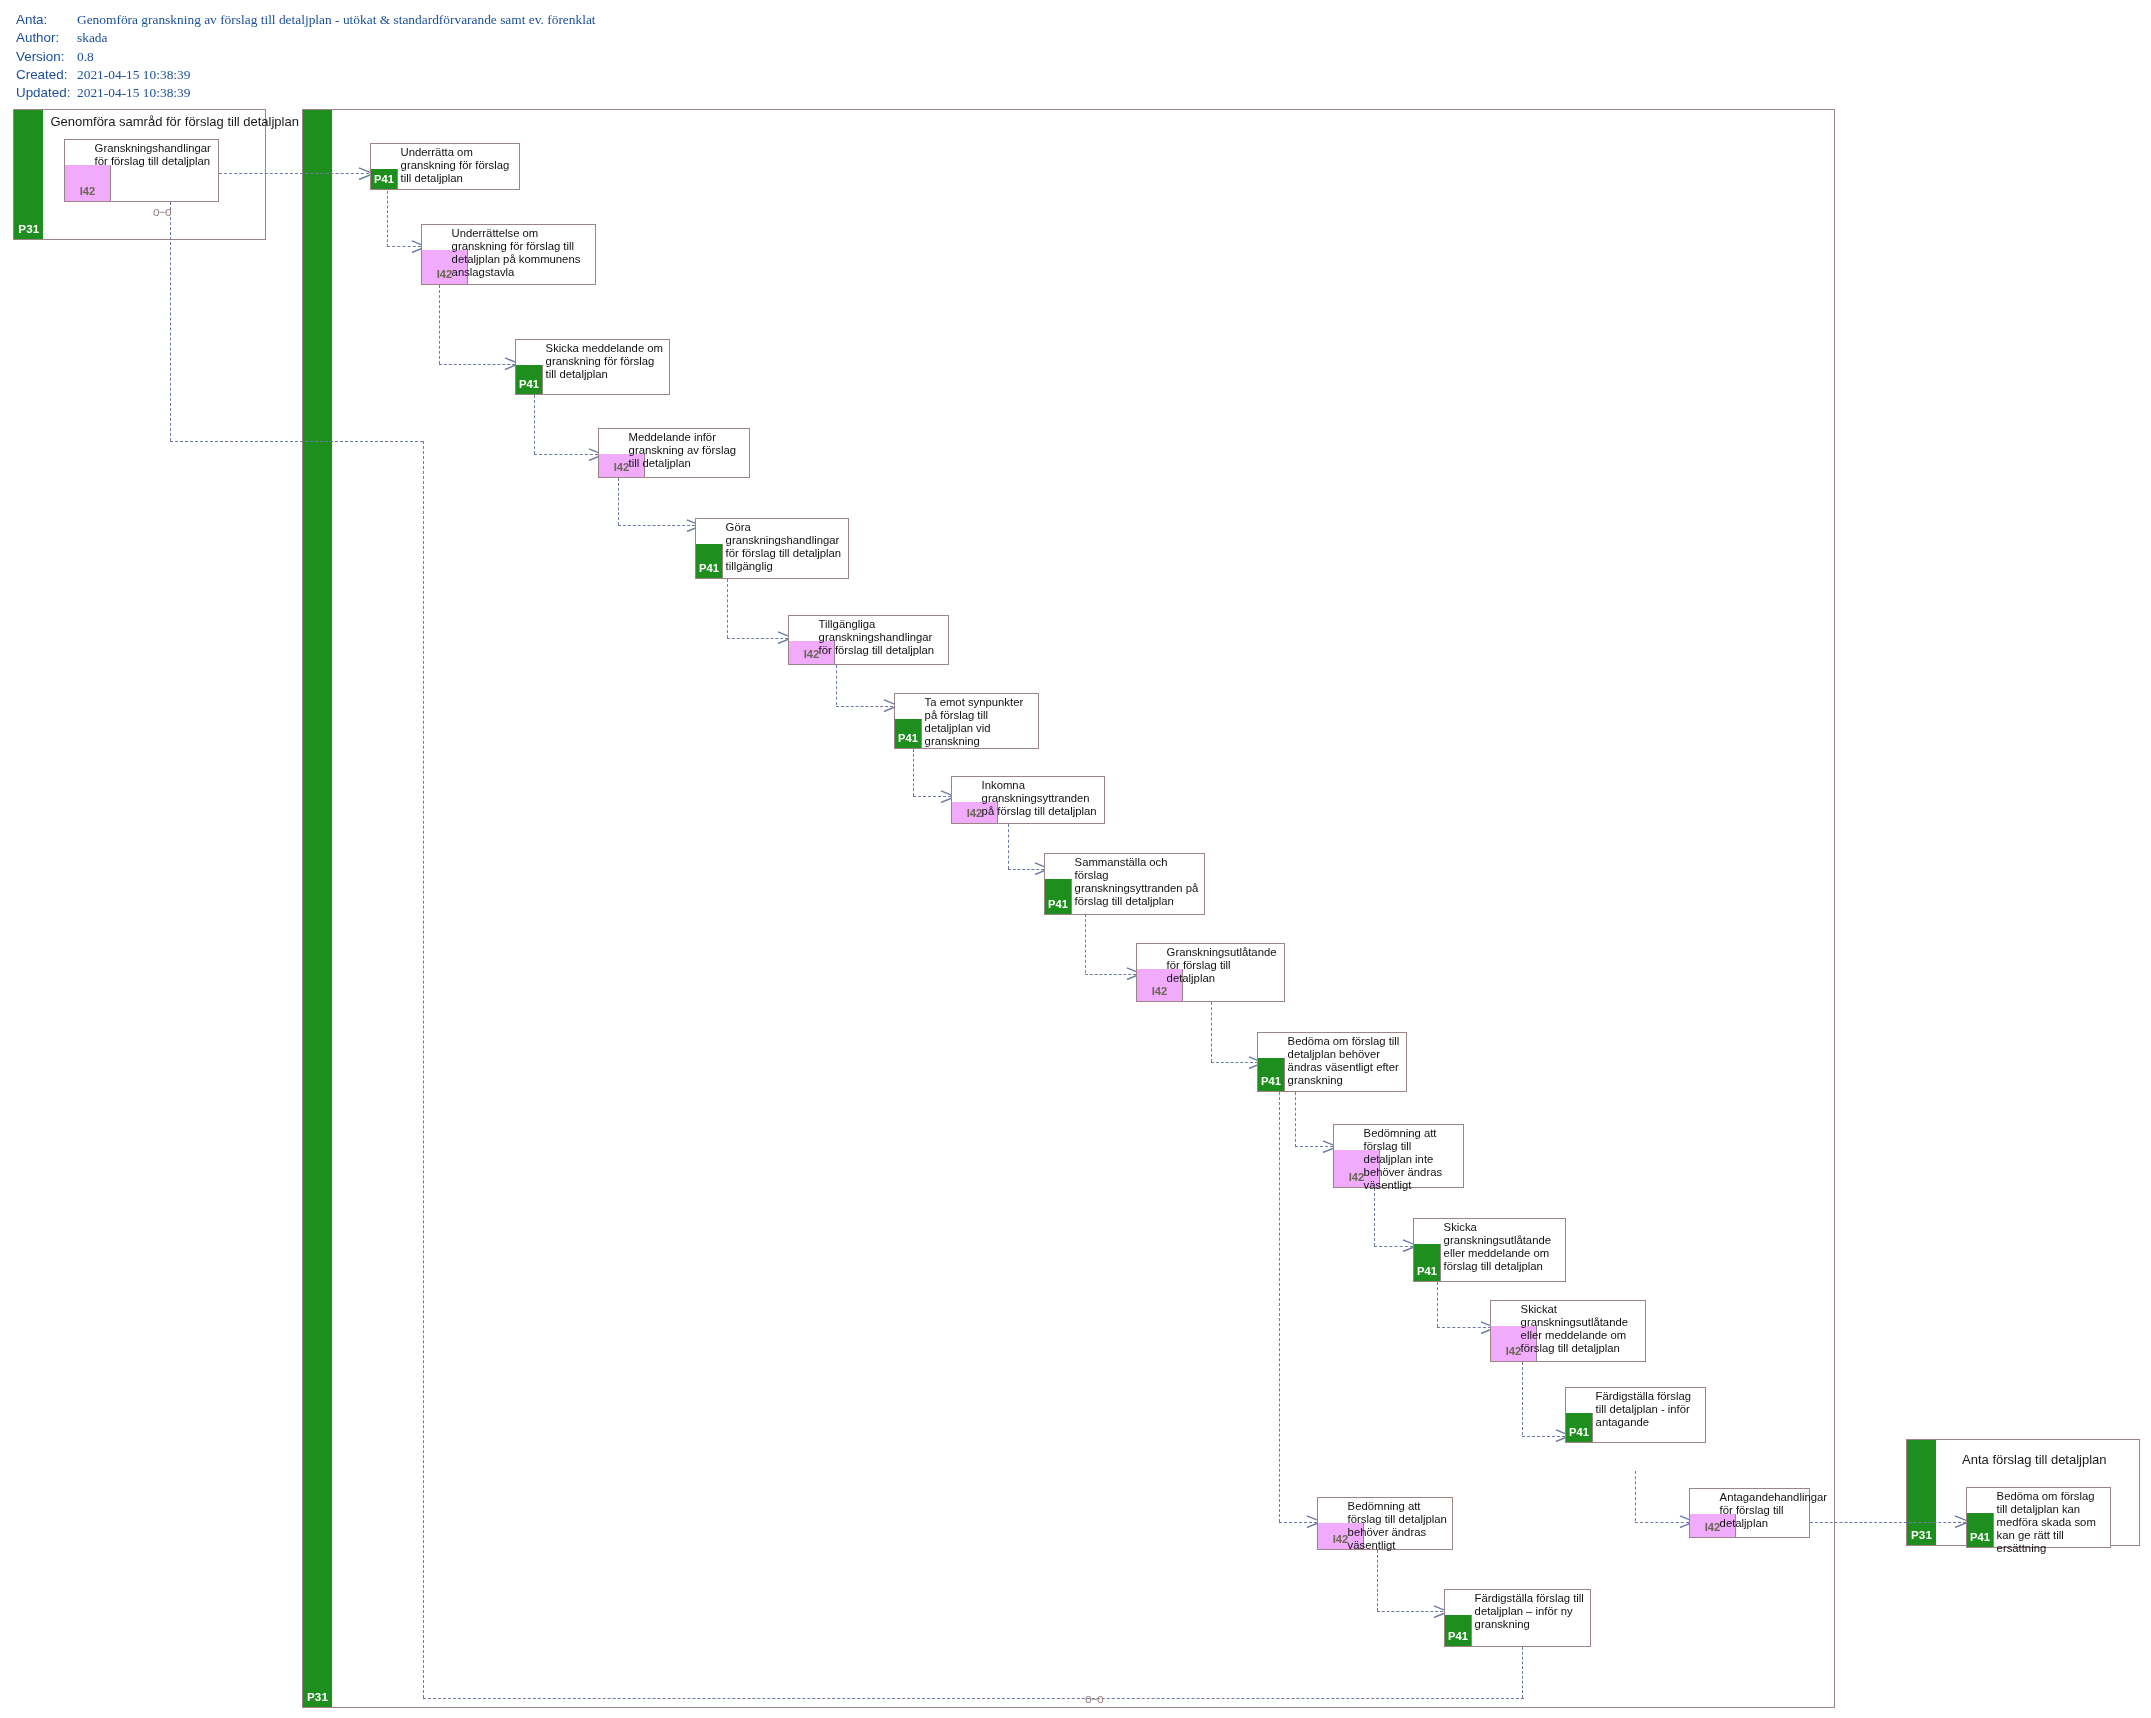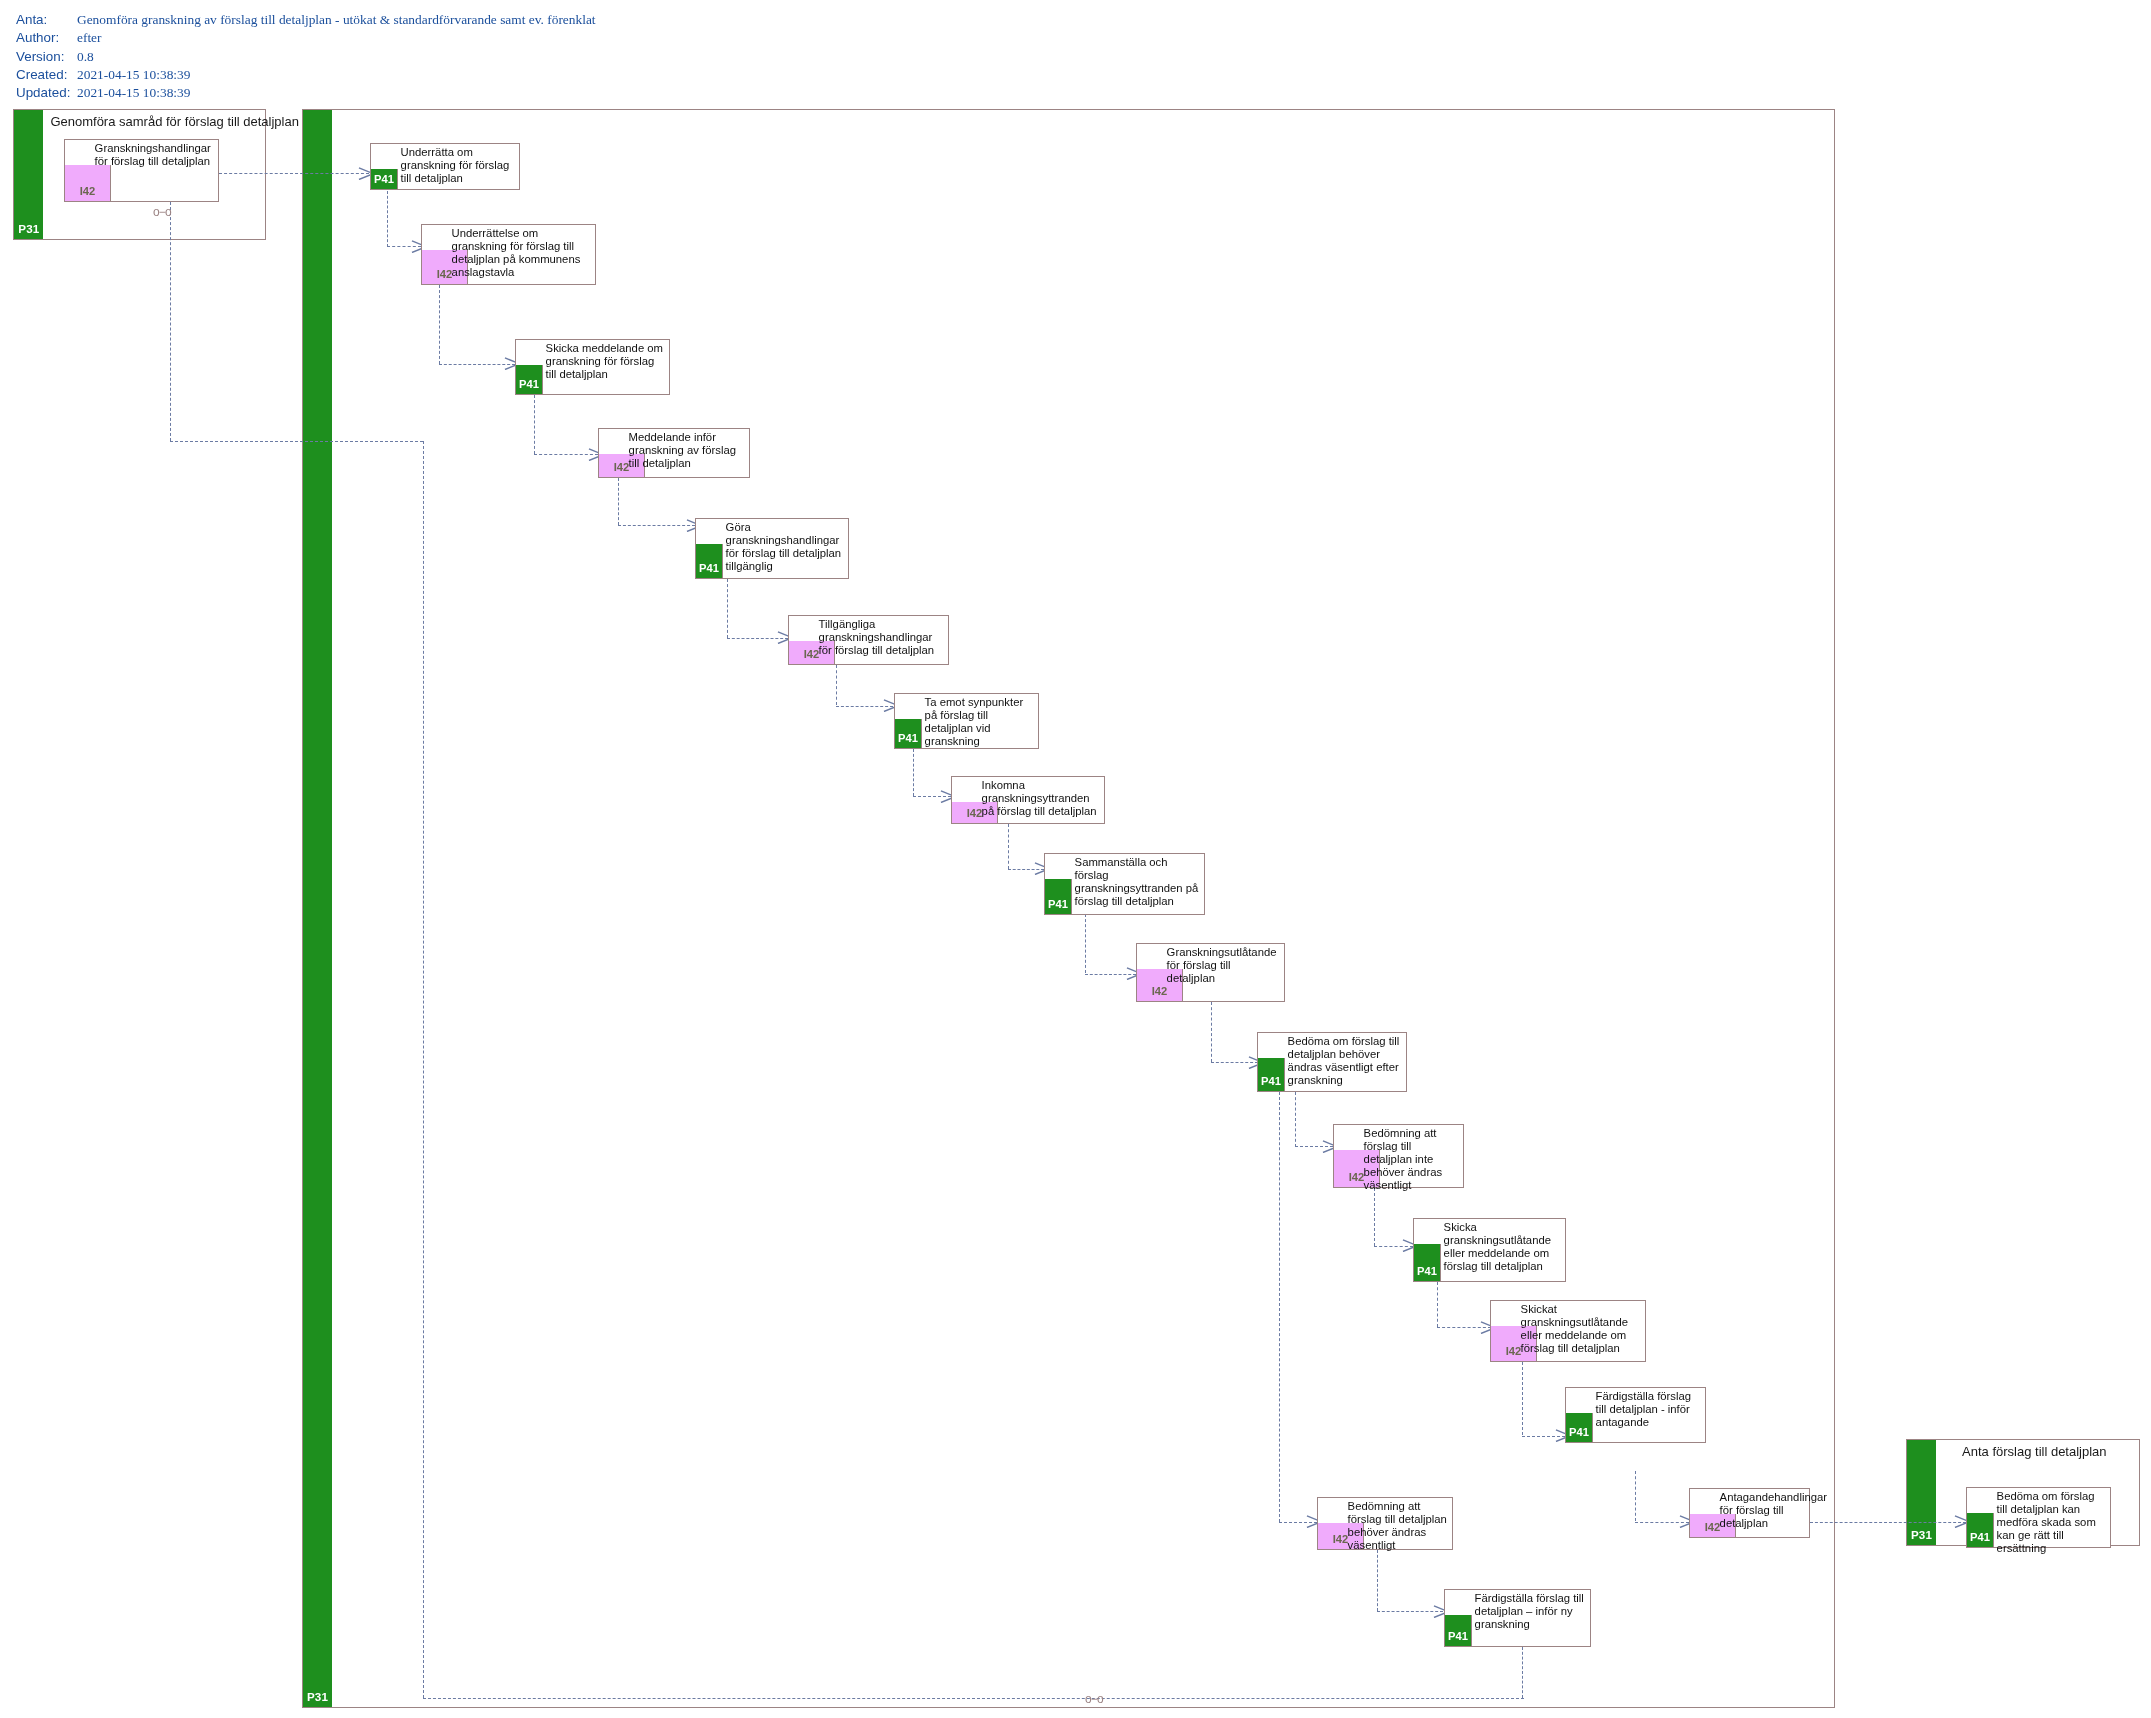--- a/index.html
+++ b/index.html
@@ -44,21 +44,21 @@
   
   .chain{position:absolute;color:#9c8484;font-size:12px;letter-spacing:-0.9px;line-height:9.9px;margin-left:24px;}
 </style>
 </head>
 <body>
 
 <div id="canvas">
 
   <div class="meta">
     <span class="row"><span class="lbl">Anta:</span><span class="val">Genomföra granskning av förslag till detaljplan - utökat &amp; standardförvarande samt ev. förenklat</span></span>
-    <span class="row"><span class="lbl">Author:</span><span class="val">efter</span></span>
+    <span class="row"><span class="lbl">Author:</span><span class="val">skada</span></span>
     <span class="row"><span class="lbl">Version:</span><span class="val">0.8</span></span>
     <span class="row"><span class="lbl">Created:</span><span class="val">2021-04-15 10:38:39</span></span>
     <span class="row"><span class="lbl">Updated:</span><span class="val">2021-04-15 10:38:39</span></span>
   </div>
 
   <div class="pool" style="left:13.4px;top:109px;width:253px;height:131px;">
     <div class="pool-bar">
       <span class="code">P31</span>
     </div>
     <div class="pool-title left" style="left:36px;">Genomföra samråd för förslag till detaljplan</div>
@@ -67,21 +67,21 @@
   <div class="pool" style="left:302px;top:109px;width:1533px;height:1599px;">
     <div class="pool-bar">
       <span class="code">P31</span>
     </div>
   </div>
 
   <div class="pool" style="left:1906px;top:1439px;width:234px;height:107px;">
     <div class="pool-bar">
       <span class="code">P31</span>
     </div>
-    <div class="pool-title" style="left:28px;">Anta förslag till detaljplan</div>
+    <div class="pool-title" style="left:28px;margin-top:8px;">Anta förslag till detaljplan</div>
   </div>
 
   <div class="seg h" style="left:219px;top:173px;width:150px;"></div>
   <div class="arrow-thin right" style="left:358px;top:167px;">
     <svg width="18" height="13.4" viewBox="0 0 20 15">
         <polyline points="1,1 17,7.5 1,14" fill="none" stroke="#6b7ba3" stroke-width="1.6"></polyline>
       </svg>
   </div>
 
   <div class="seg v" style="left:387px;top:191px;height:56px;"></div>

